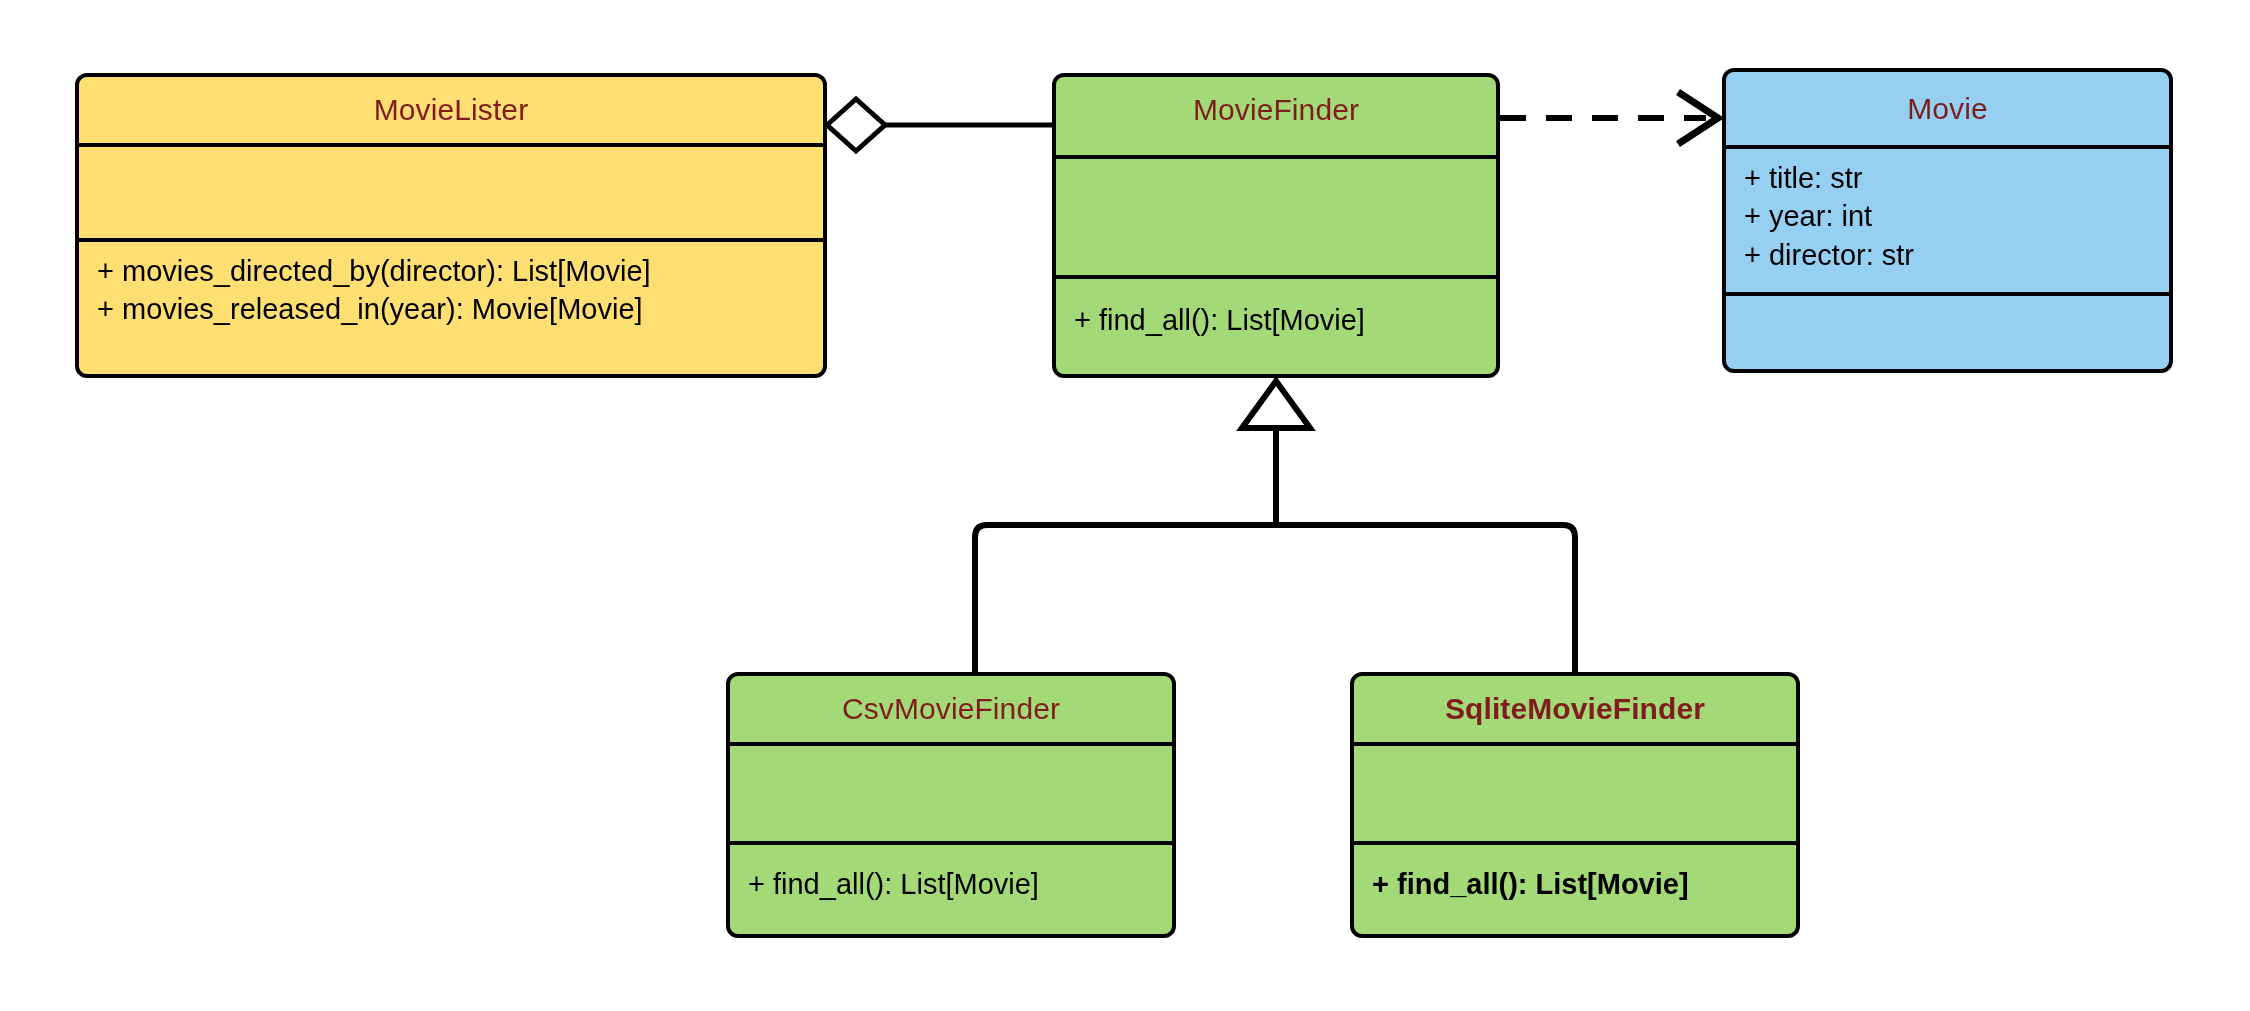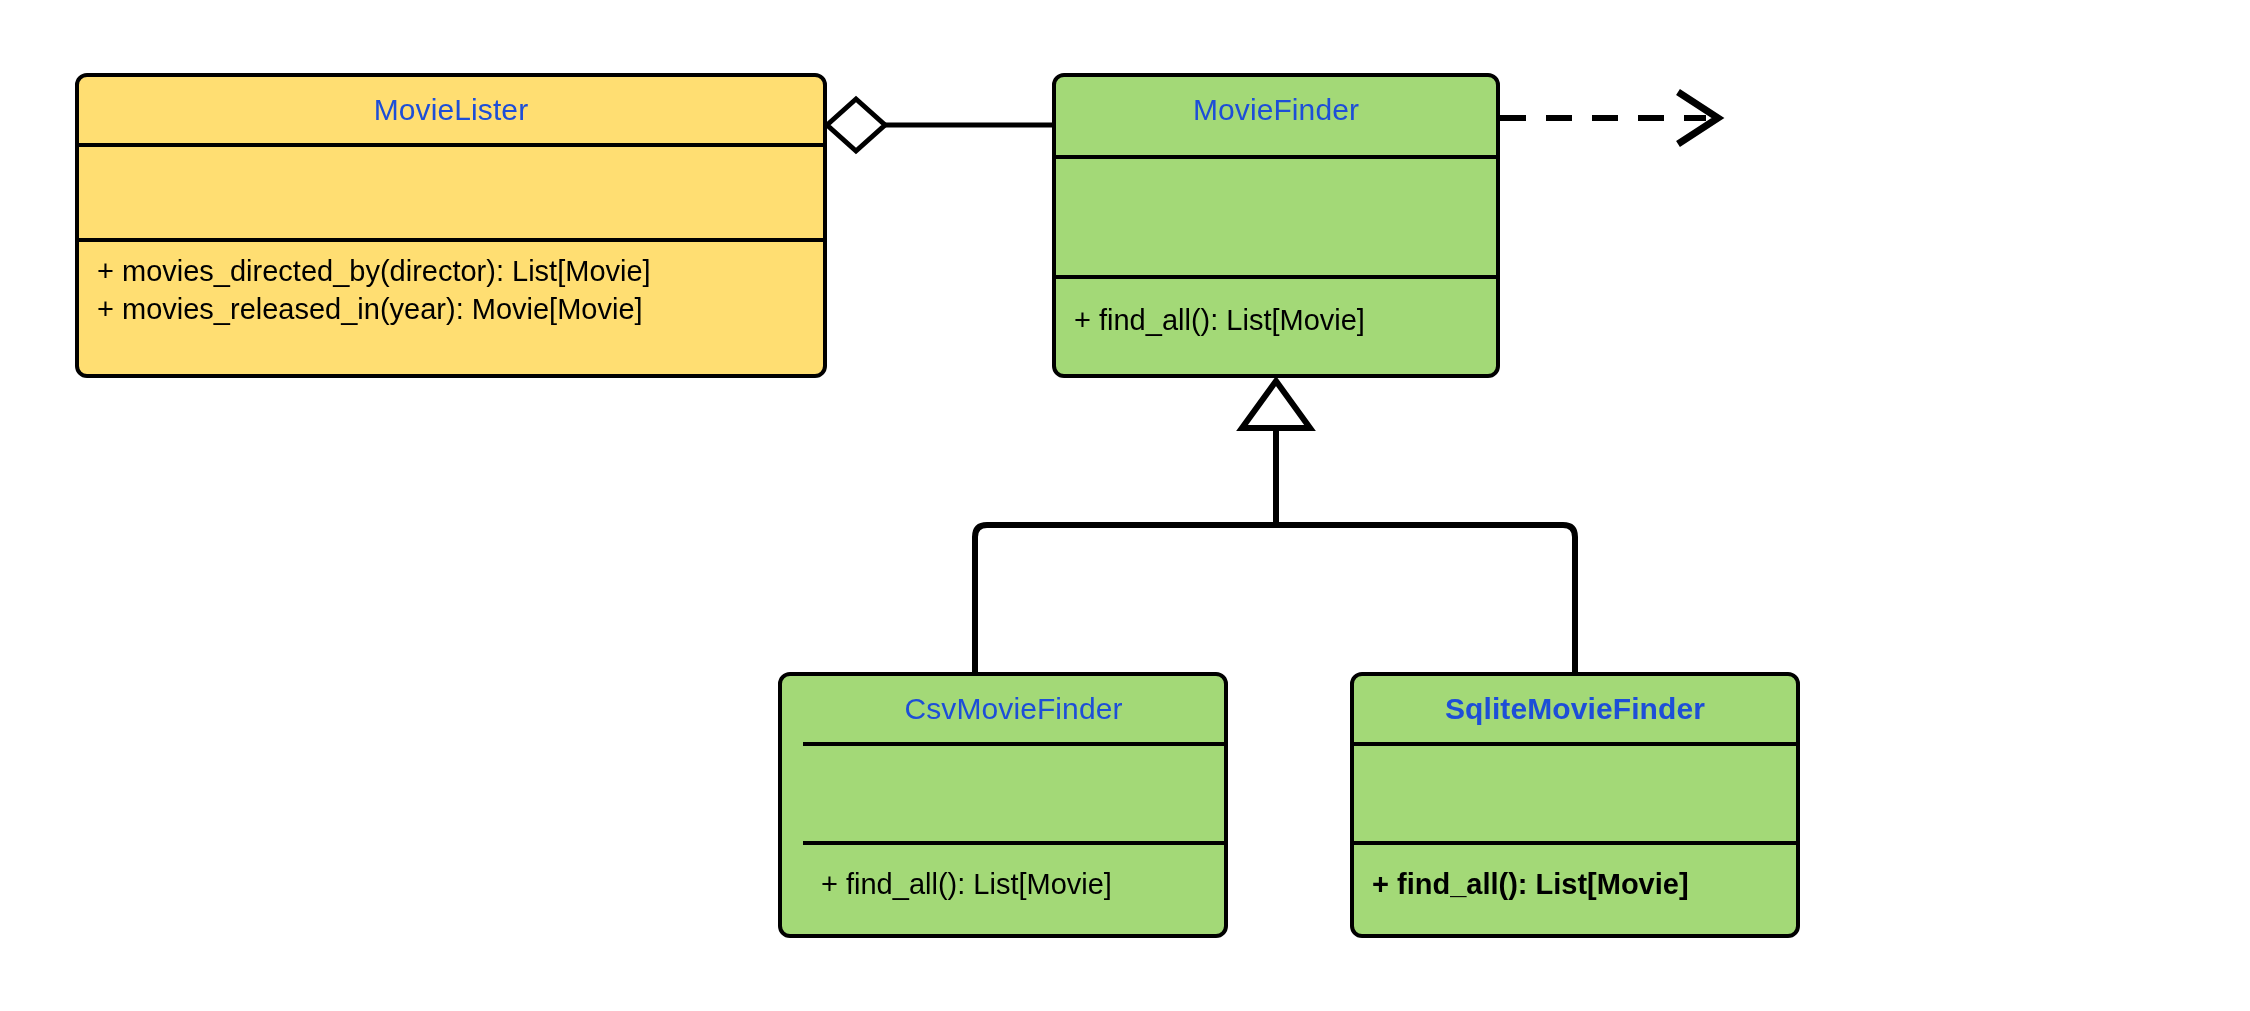--- a/index.html
+++ b/index.html
@@ -40,21 +40,21 @@
     overflow: hidden;
   }
   .compartment.divider {
     border-top: 4px solid #000000;
   }
   .cls-name {
     display: flex;
     align-items: center;
     justify-content: center;
     font-size: 30px;
-    color: #1d4ed8;
+    color: #7f1d1d;
     letter-spacing: 0.1px;
   }
   .member-list {
     padding: 10px 18px 0 18px;
     display: flex;
     flex-direction: column;
     justify-content: flex-start;
   }
   .member {
     font-size: 29px;
@@ -107,22 +107,31 @@
   </div>
 
   <div class="uml-class fill-green" style="left:1052px; top:73px; width:448px; height:305px;gap:12px;">
     <div class="compartment cls-name" style="height:66px;">MovieFinder</div>
     <div class="compartment divider empty-compartment" style="height:108px;"></div>
     <div class="compartment divider member-list" style="flex:1 1 auto; padding-top:22px;">
       <div class="member">+ find_all(): List[Movie]</div>
     </div>
   </div>
 
+  <div class="uml-class fill-blue" style="left:1722px; top:68px; width:451px; height:305px;">
+    <div class="compartment cls-name" style="height:73px;">Movie</div>
+    <div class="compartment divider member-list" style="height:147px;">
+      <div class="member">+ title: str</div>
+      <div class="member">+ year: int</div>
+      <div class="member">+ director: str</div>
+    </div>
+    <div class="compartment divider empty-compartment" style="flex:1 1 auto;"></div>
+  </div>
 
-  <div class="uml-class fill-green" style="left:778px; top:672px; width:450px; height:266px;padding-left:21px;">
+  <div class="uml-class fill-green" style="left:726px; top:672px; width:450px; height:266px;">
     <div class="compartment cls-name" style="height:66px;">CsvMovieFinder</div>
     <div class="compartment divider empty-compartment" style="height:99px;"></div>
     <div class="compartment divider member-list" style="flex:1 1 auto; padding-top:20px;">
       <div class="member">+ find_all(): List[Movie]</div>
     </div>
   </div>
 
   <div class="uml-class fill-green" style="left:1350px; top:672px; width:450px; height:266px;font-weight:bold;">
     <div class="compartment cls-name" style="height:66px;">SqliteMovieFinder</div>
     <div class="compartment divider empty-compartment" style="height:99px;"></div>

